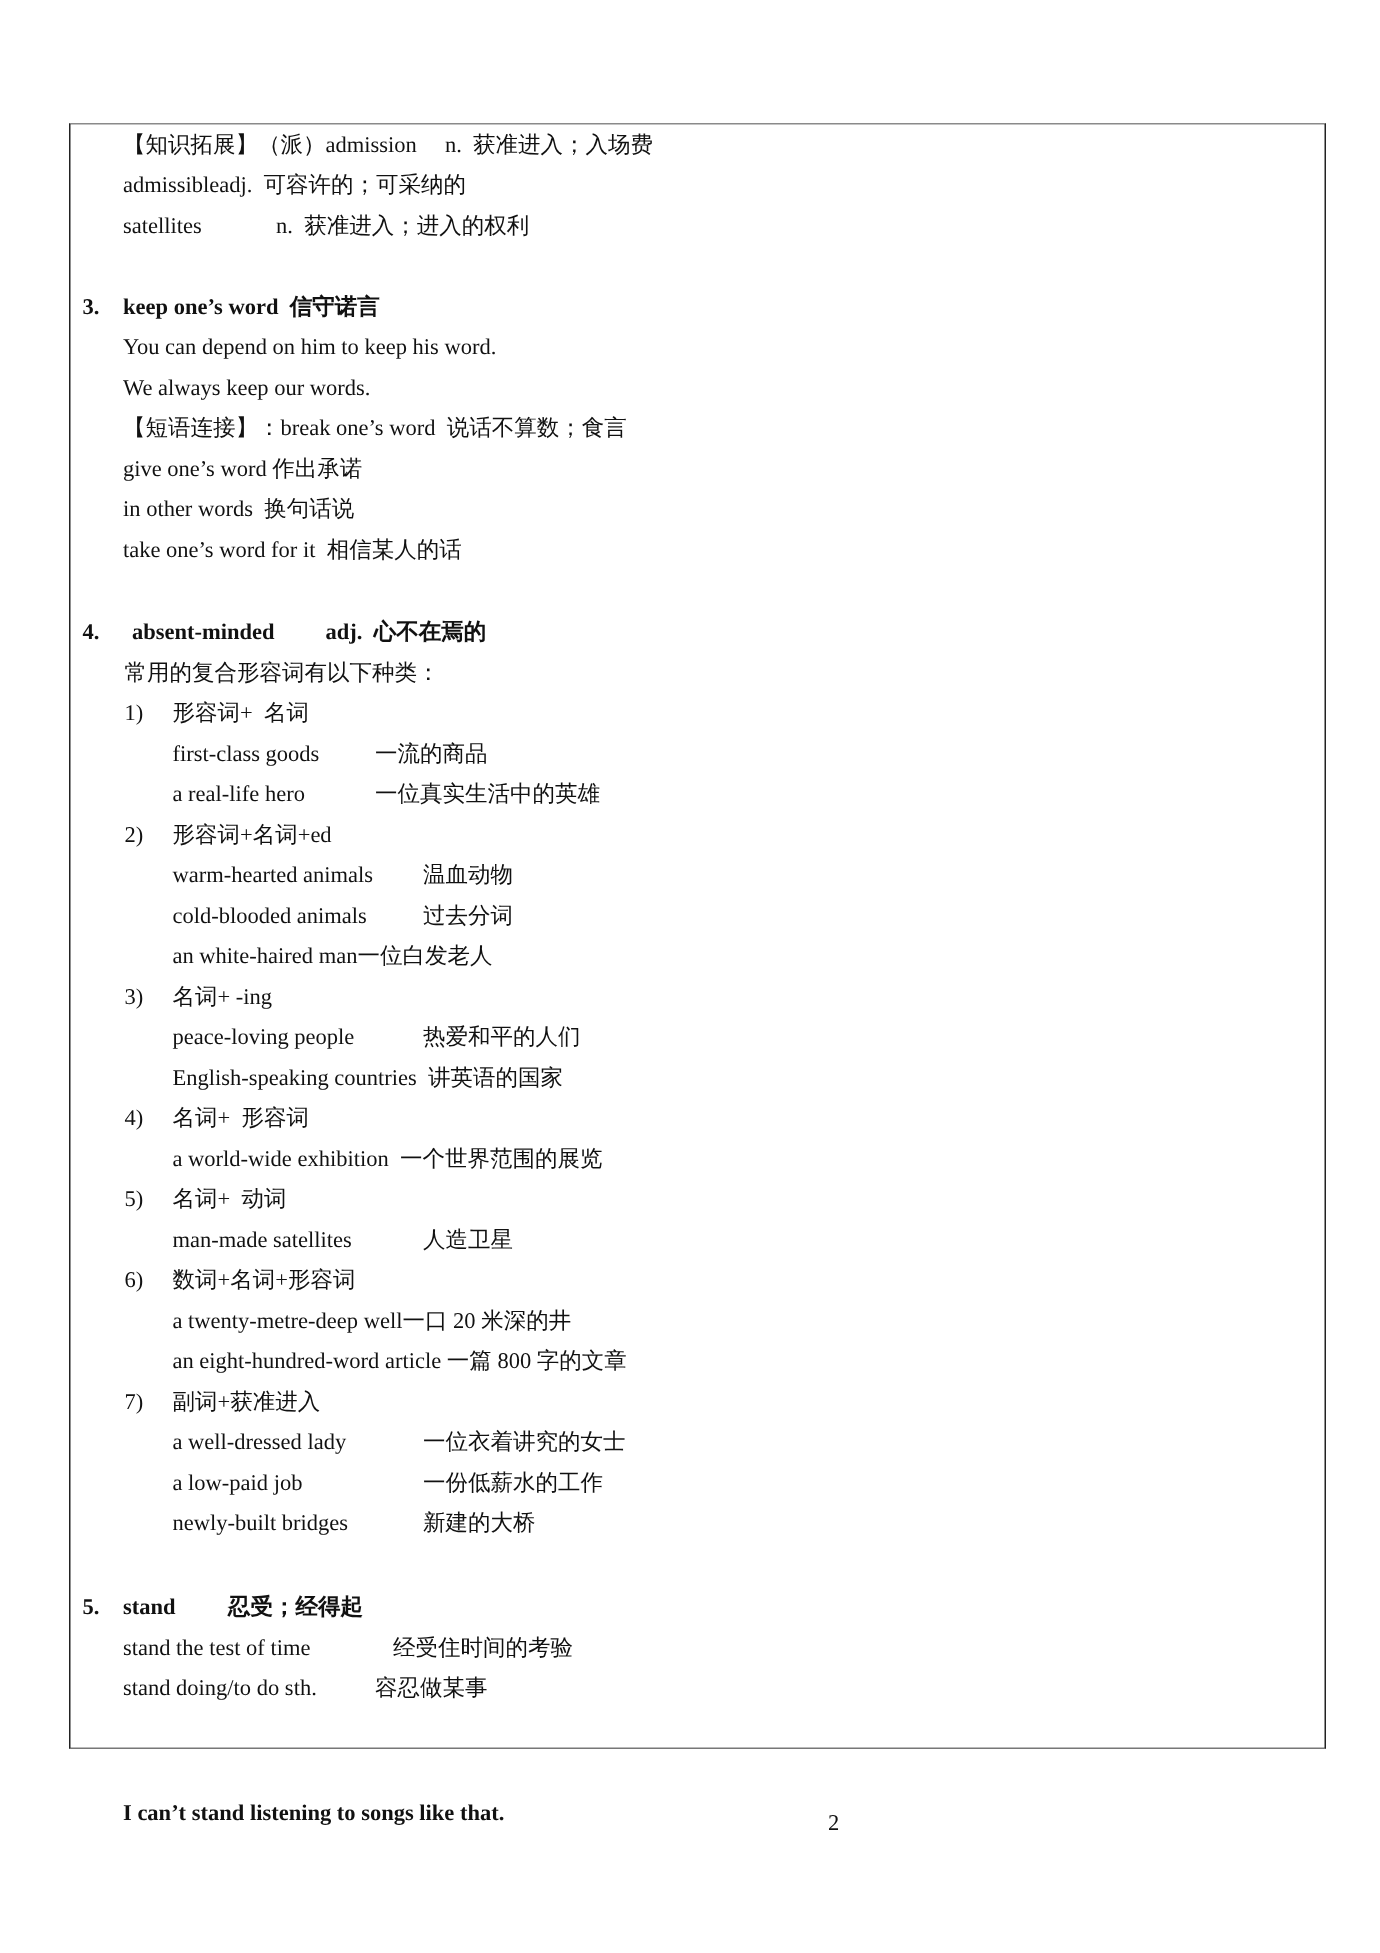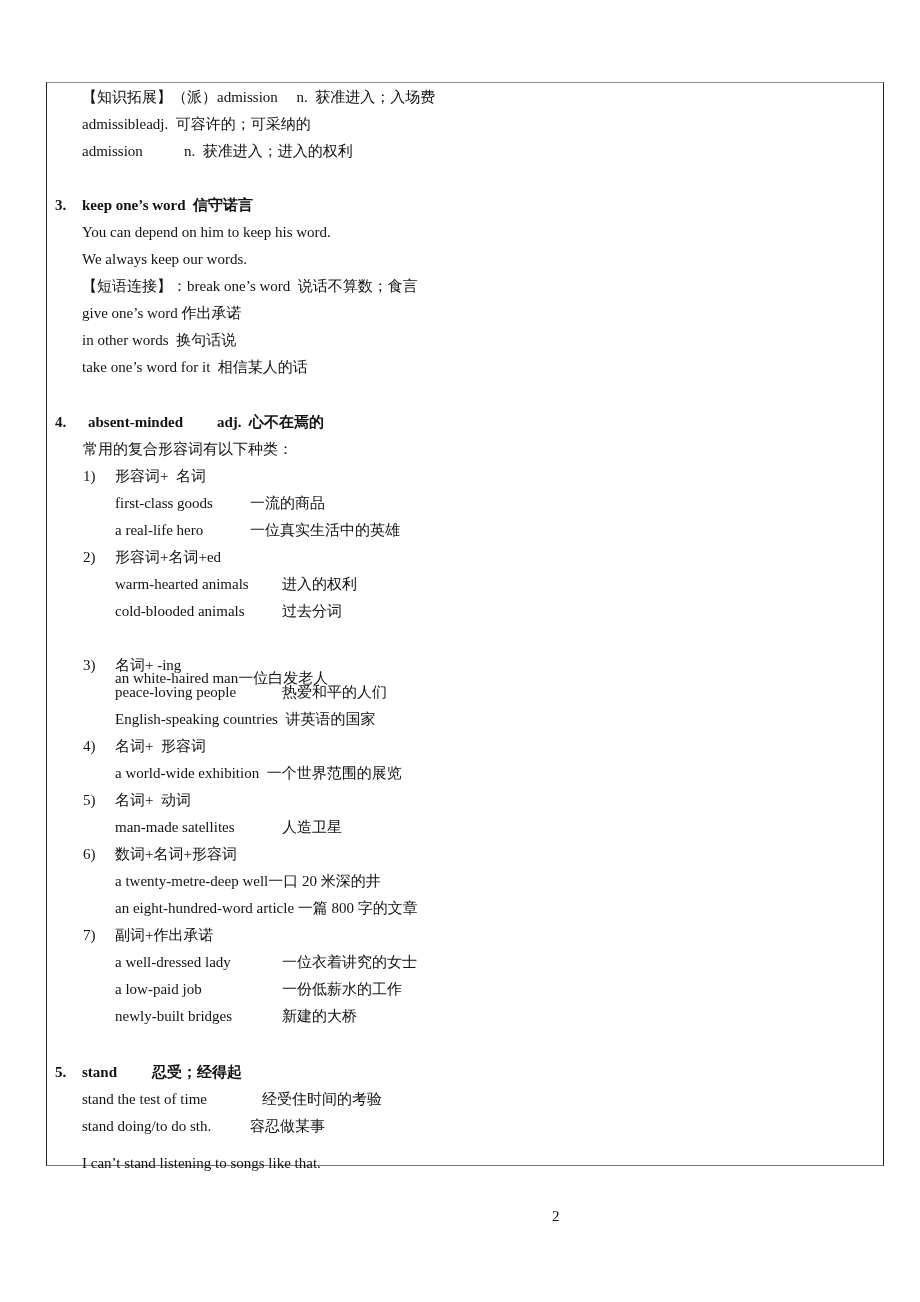--- a/index.html
+++ b/index.html
@@ -30,21 +30,21 @@
       font-size: 15px;
     }
   </style>
 </head>
 <body>
 
 <div class="box"></div>
 
 <div class="line" style="left:82px;top:88px;">【知识拓展】（派）admission     n.  获准进入；入场费</div>
 <div class="line" style="left:82px;top:115px;">admissibleadj.  可容许的；可采纳的</div>
-<div class="line" style="left:82px;top:142px;">admission</div>
+<div class="line" style="left:82px;top:142px;">satellites</div>
 <div class="line" style="left:184px;top:142px;">n.  获准进入；进入的权利</div>
 
 <div class="line bold" style="left:55px;top:196px;">3.</div>
 <div class="line bold" style="left:82px;top:196px;">keep one’s word  信守诺言</div>
 <div class="line" style="left:82px;top:223px;">You can depend on him to keep his word.</div>
 <div class="line" style="left:82px;top:250px;">We always keep our words.</div>
 <div class="line" style="left:82px;top:277px;">【短语连接】：break one’s word  说话不算数；食言</div>
 <div class="line" style="left:82px;top:304px;">give one’s word 作出承诺</div>
 <div class="line" style="left:82px;top:331px;">in other words  换句话说</div>
 <div class="line" style="left:82px;top:358px;text-align:center;">take one’s word for it  相信某人的话</div>
@@ -57,24 +57,24 @@
 <div class="line" style="left:83px;top:467px;">1)</div>
 <div class="line" style="left:115px;top:467px;">形容词+  名词</div>
 <div class="line" style="left:115px;top:494px;">first-class goods</div>
 <div class="line" style="left:250px;top:494px;">一流的商品</div>
 <div class="line" style="left:115px;top:521px;">a real-life hero</div>
 <div class="line" style="left:250px;top:521px;">一位真实生活中的英雄</div>
 
 <div class="line" style="left:83px;top:548px;">2)</div>
 <div class="line" style="left:115px;top:548px;">形容词+名词+ed</div>
 <div class="line" style="left:115px;top:575px;">warm-hearted animals</div>
-<div class="line" style="left:282px;top:575px;">进入的权利</div>
+<div class="line" style="left:282px;top:575px;">温血动物</div>
 <div class="line" style="left:115px;top:602px;">cold-blooded animals</div>
 <div class="line" style="left:282px;top:602px;">过去分词</div>
-<div class="line" style="left:115px;top:629px;margin-top:40px;">an white-haired man一位白发老人</div>
+<div class="line" style="left:115px;top:629px;">an white-haired man一位白发老人</div>
 
 <div class="line" style="left:83px;top:656px;">3)</div>
 <div class="line" style="left:115px;top:656px;">名词+ -ing</div>
 <div class="line" style="left:115px;top:683px;">peace-loving people</div>
 <div class="line" style="left:282px;top:683px;">热爱和平的人们</div>
 <div class="line" style="left:115px;top:710px;">English-speaking countries  讲英语的国家</div>
 
 <div class="line" style="left:83px;top:737px;">4)</div>
 <div class="line" style="left:115px;top:737px;">名词+  形容词</div>
 <div class="line" style="left:115px;top:764px;">a world-wide exhibition  一个世界范围的展览</div>
@@ -83,30 +83,30 @@
 <div class="line" style="left:115px;top:791px;">名词+  动词</div>
 <div class="line" style="left:115px;top:818px;">man-made satellites</div>
 <div class="line" style="left:282px;top:818px;">人造卫星</div>
 
 <div class="line" style="left:83px;top:845px;">6)</div>
 <div class="line" style="left:115px;top:845px;">数词+名词+形容词</div>
 <div class="line" style="left:115px;top:872px;">a twenty-metre-deep well一口 20 米深的井</div>
 <div class="line" style="left:115px;top:899px;">an eight-hundred-word article 一篇 800 字的文章</div>
 
 <div class="line" style="left:83px;top:926px;">7)</div>
-<div class="line" style="left:115px;top:926px;">副词+作出承诺</div>
+<div class="line" style="left:115px;top:926px;">副词+获准进入</div>
 <div class="line" style="left:115px;top:953px;">a well-dressed lady</div>
 <div class="line" style="left:282px;top:953px;">一位衣着讲究的女士</div>
 <div class="line" style="left:115px;top:980px;">a low-paid job</div>
 <div class="line" style="left:282px;top:980px;">一份低薪水的工作</div>
 <div class="line" style="left:115px;top:1007px;">newly-built bridges</div>
 <div class="line" style="left:282px;top:1007px;">新建的大桥</div>
 
 <div class="line bold" style="left:55px;top:1063px;">5.</div>
 <div class="line bold" style="left:82px;top:1063px;">stand</div>
 <div class="line bold" style="left:152px;top:1063px;">忍受；经得起</div>
 <div class="line" style="left:82px;top:1090px;">stand the test of time</div>
 <div class="line" style="left:262px;top:1090px;">经受住时间的考验</div>
 <div class="line" style="left:82px;top:1117px;">stand doing/to do sth.</div>
 <div class="line" style="left:250px;top:1117px;">容忍做某事</div>
-<div class="line" style="left:82px;top:1154px;">I can’t stand listening to songs like that.</div>
+<div class="line" style="left:82px;top:1200px;font-weight:bold;">I can’t stand listening to songs like that.</div>
 
 <div class="page-num">2</div>
 
 </body></html>

